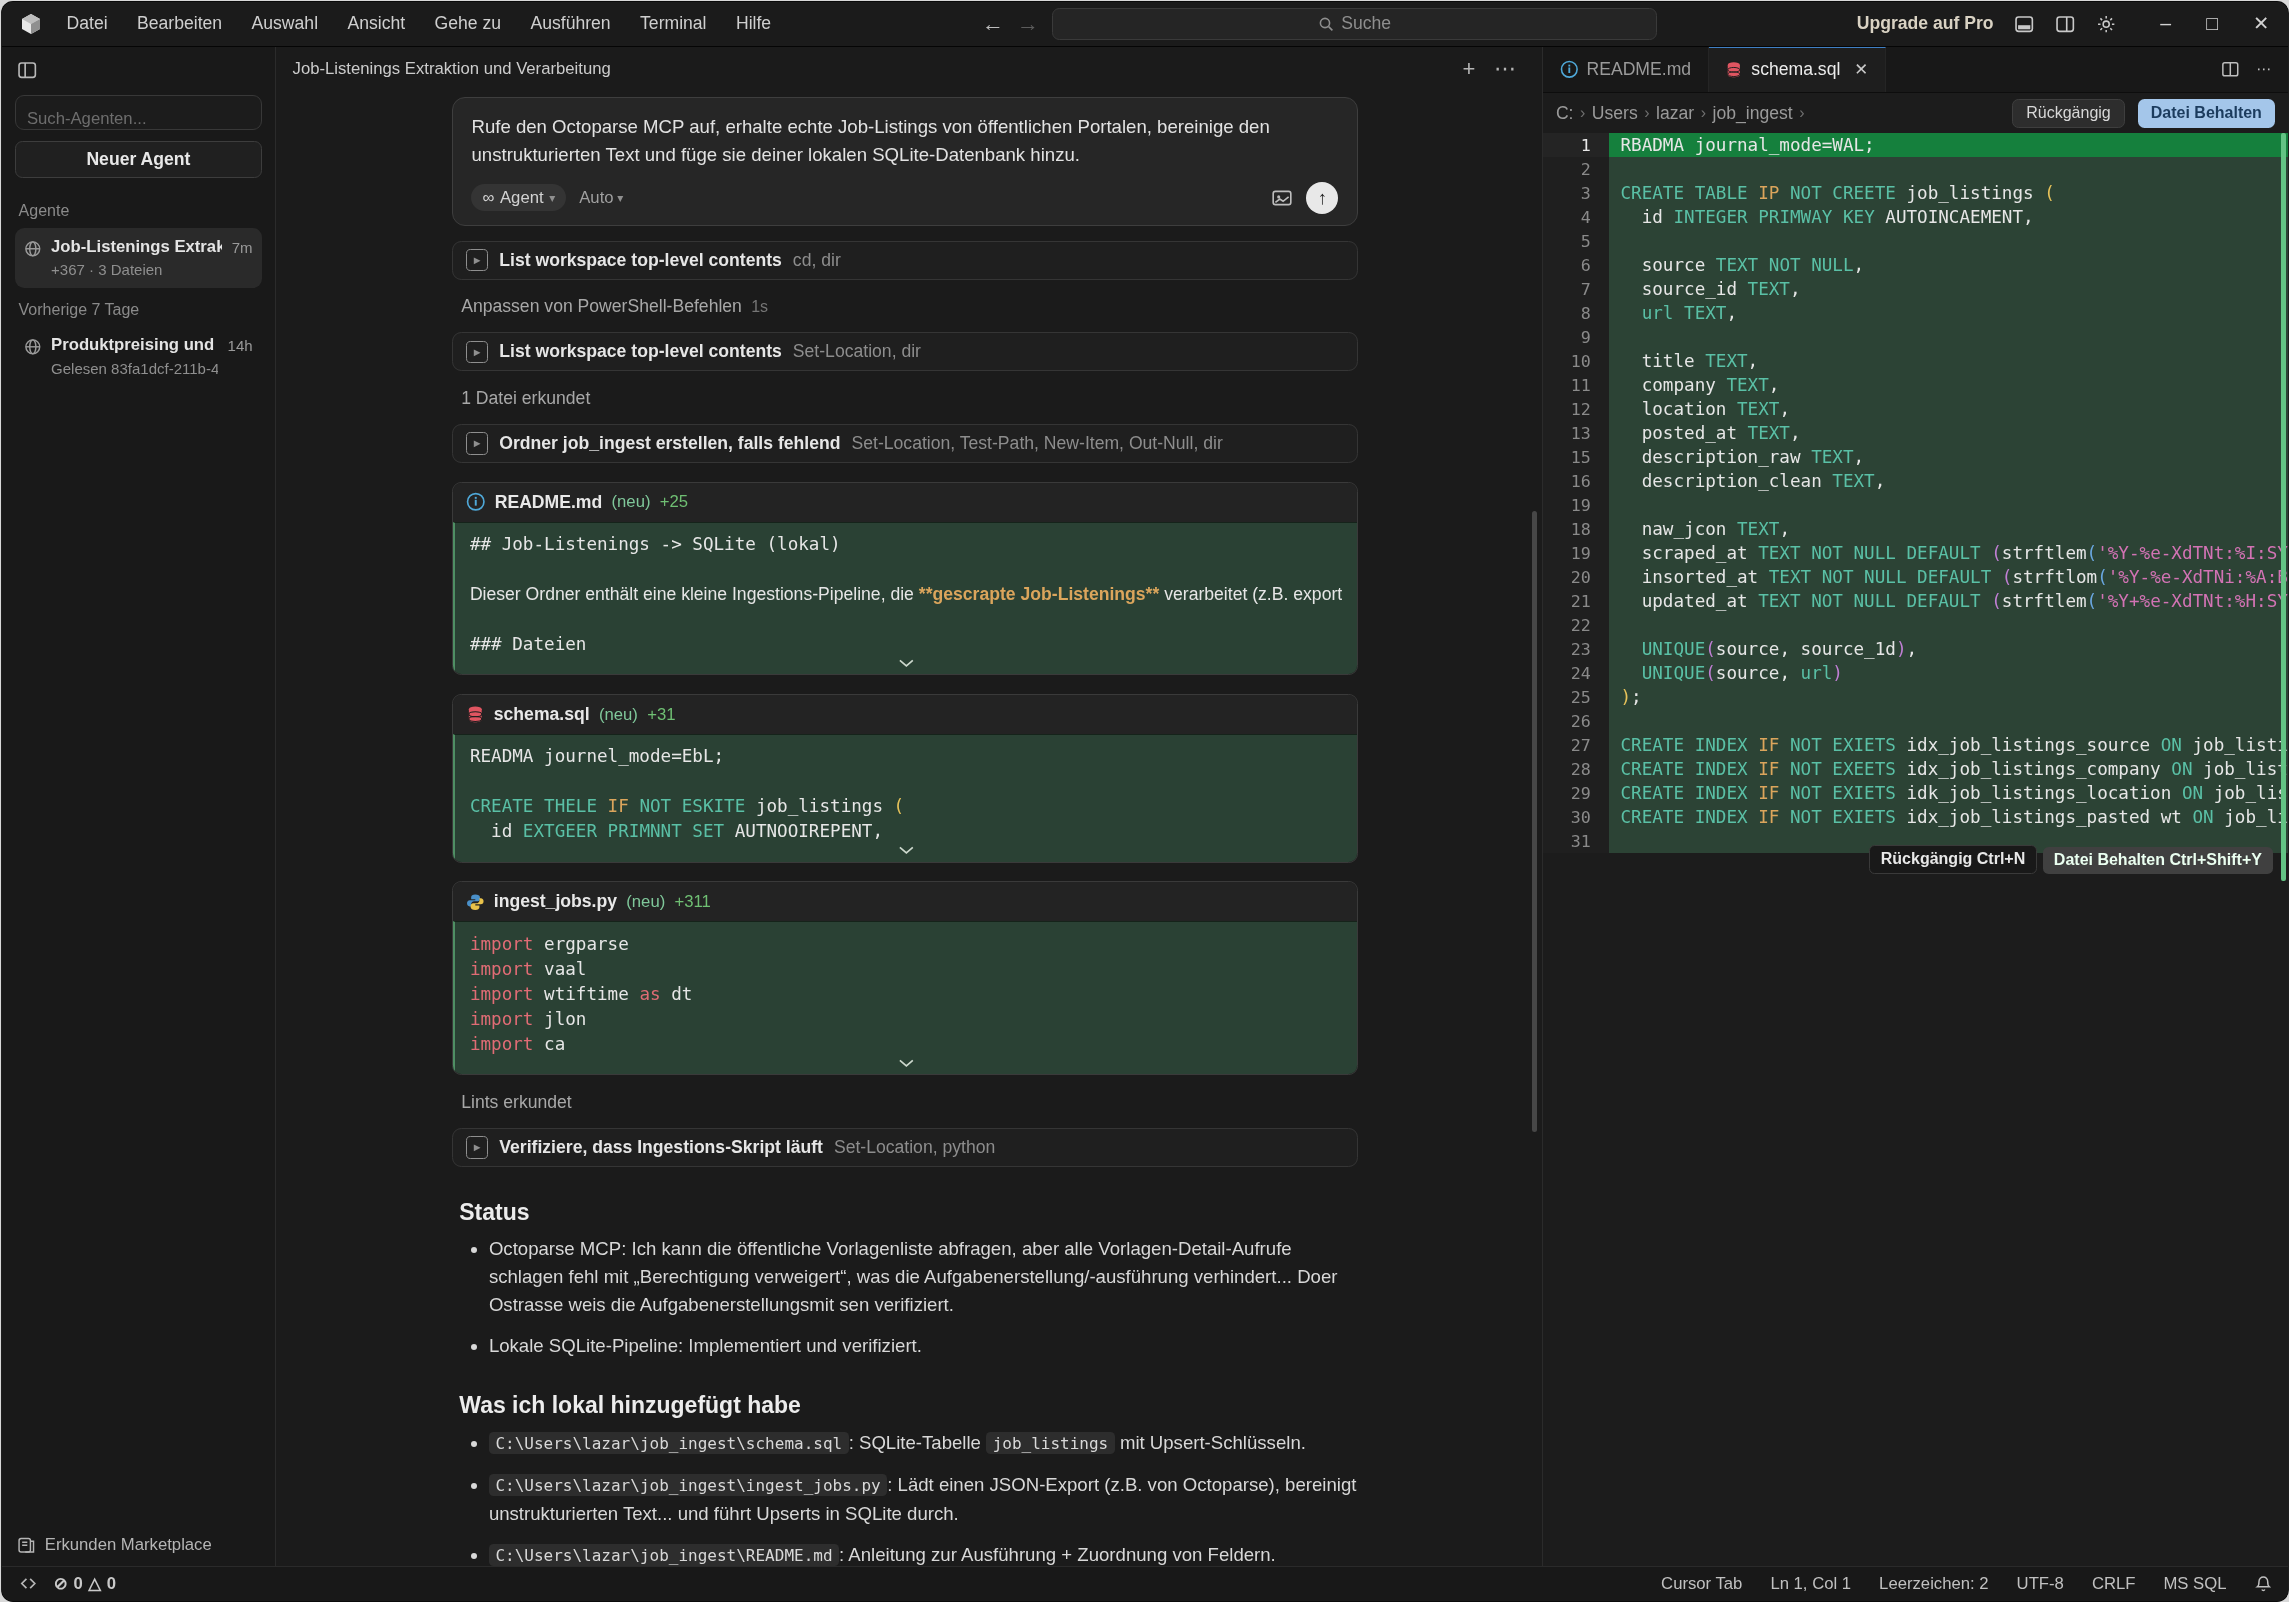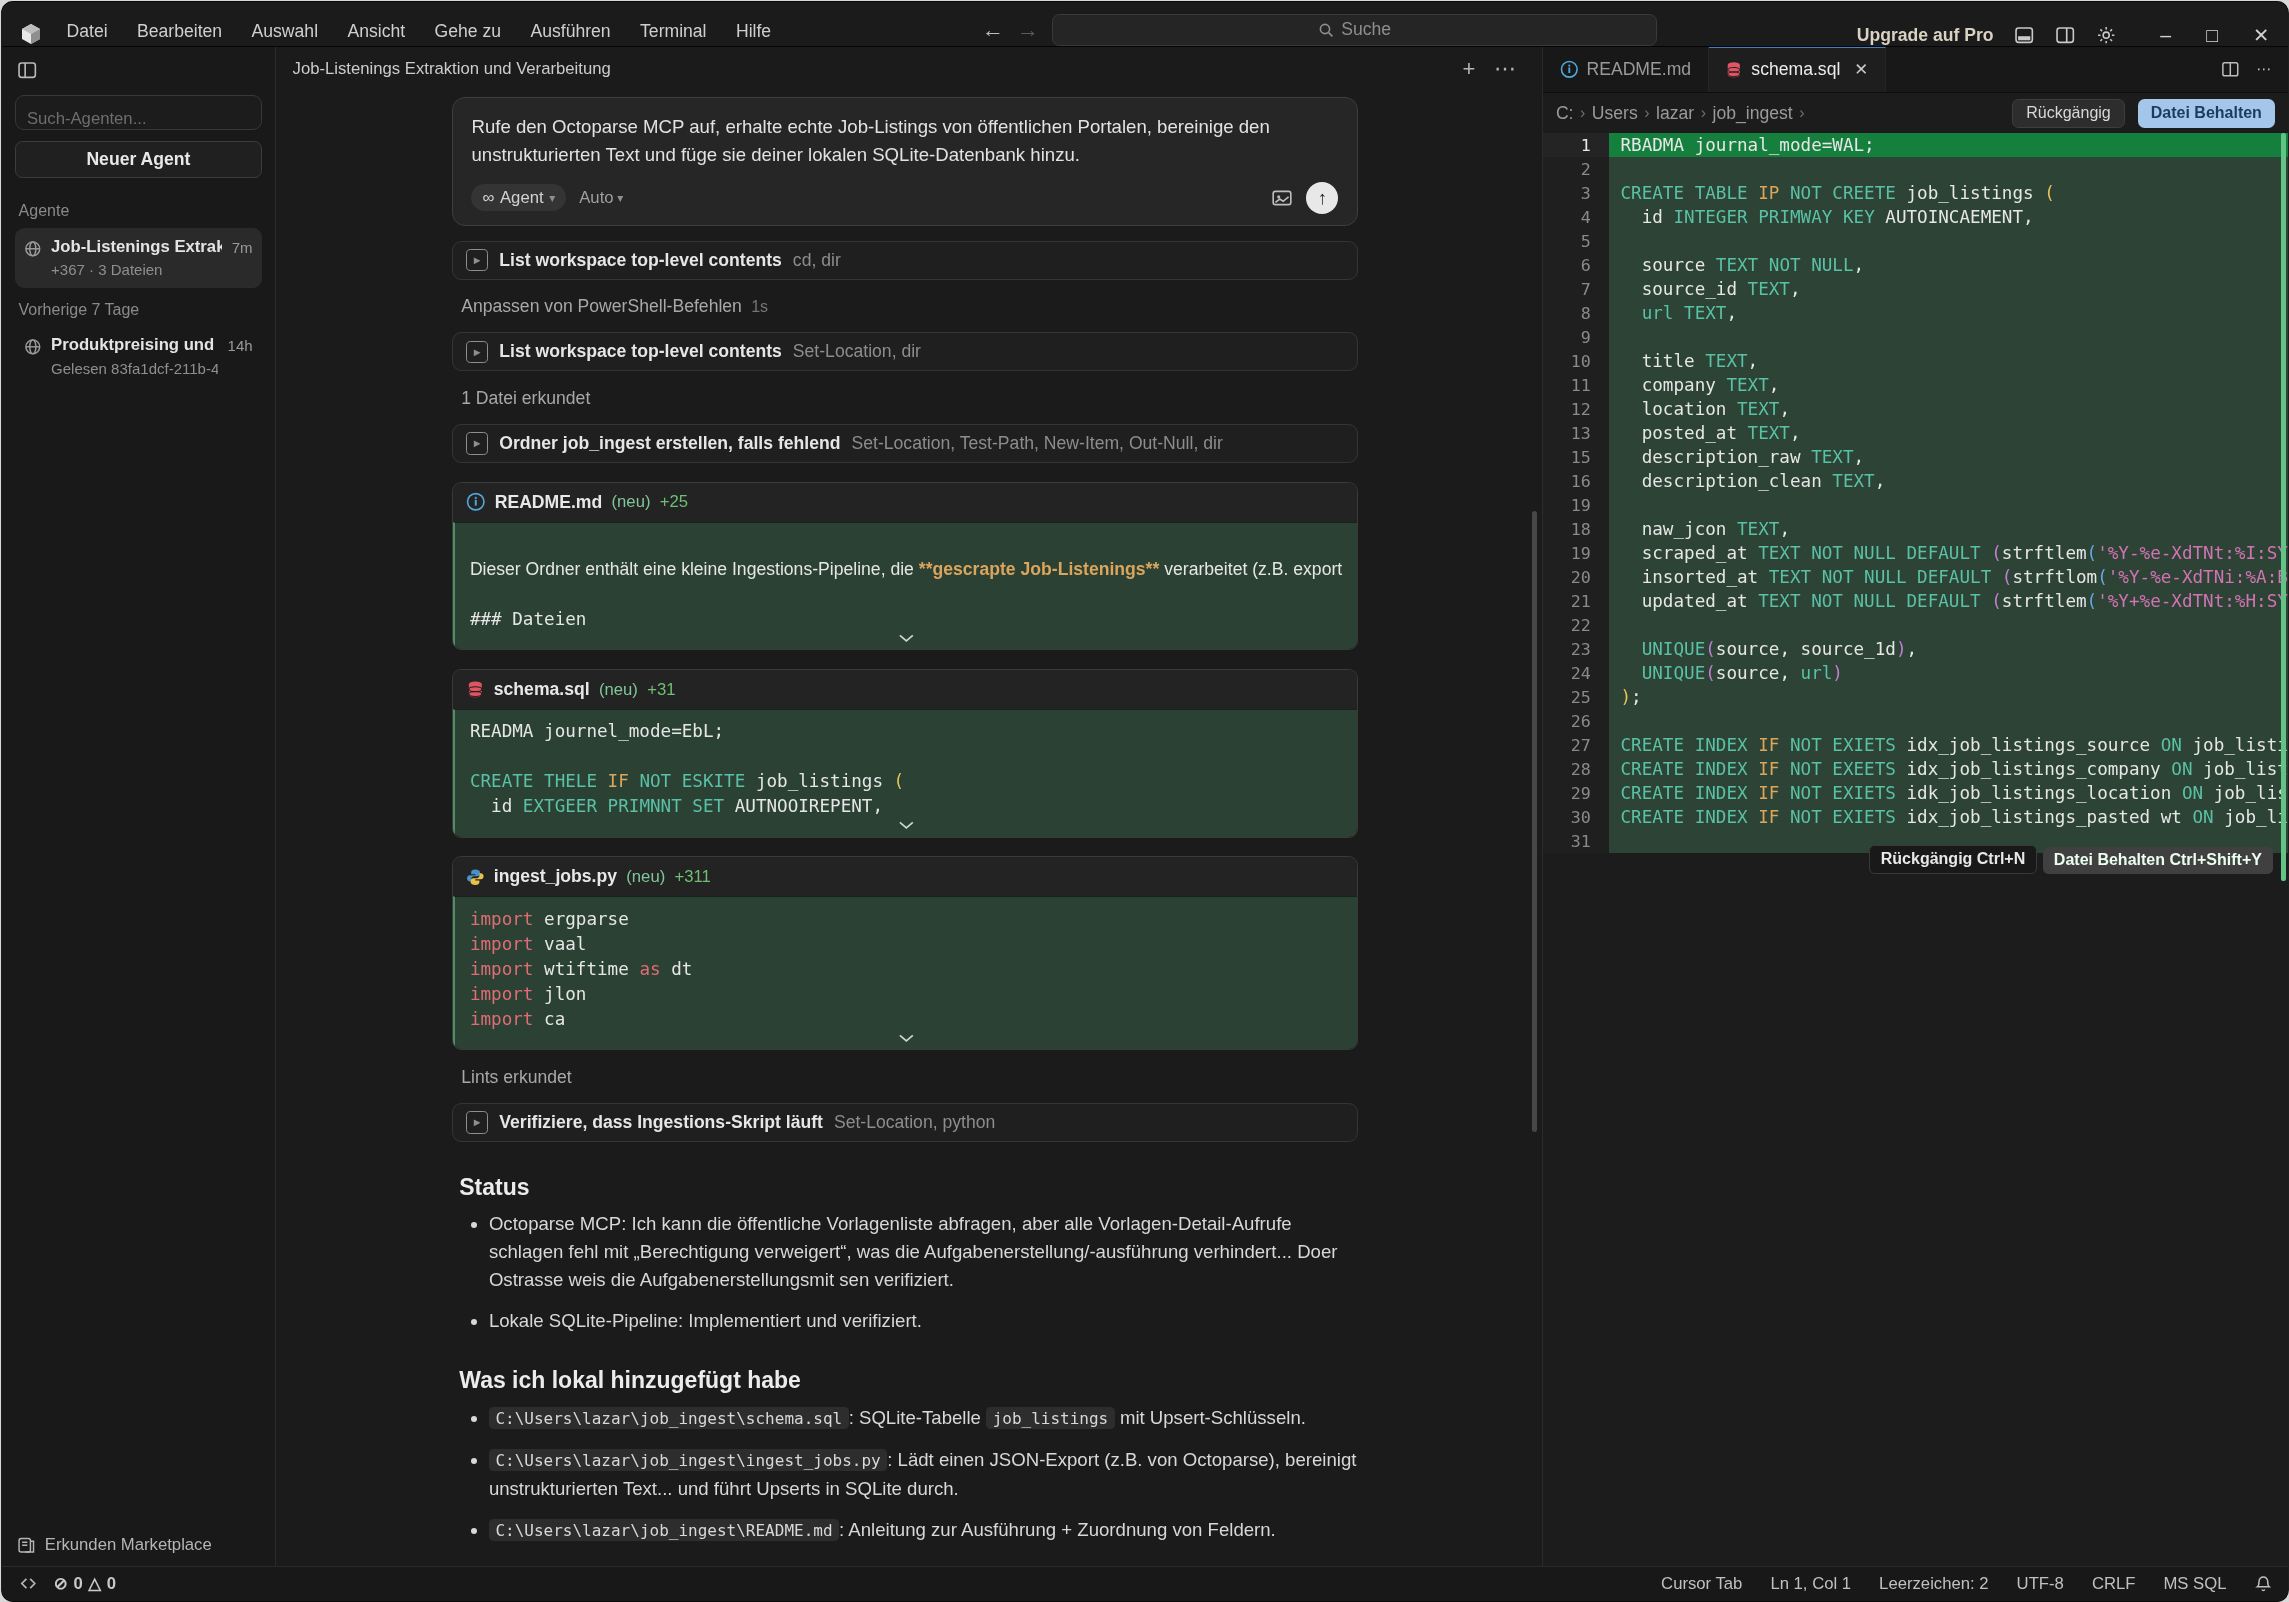--- a/index.html
+++ b/index.html
@@ -1,20 +1,20 @@
 <!DOCTYPE html>
 <html style="font-size:15px"><head>
 <meta charset="utf-8">
 <style>
   html,body{margin:0;padding:0;background:#d8d8d8;}
   body{width:2289px;height:1603px;font-family:"Liberation Sans",sans-serif;-webkit-font-smoothing:antialiased;}
   .app{position:relative;width:2286px;height:1599px;margin:1.9px;background:#1a1a1a;border-radius:11px;overflow:hidden;box-shadow:0 0 0 0.9px #0a0a0a;}
 
   
-  .titlebar{height:44px;background:#1b1b1b;display:flex;align-items:flex-end;border-bottom:0.9px solid #050505;}
+  .titlebar{height:44px;background:#1b1b1b;display:flex;align-items:center;border-bottom:0.9px solid #050505;}
   .logo{width:24px;height:24px;margin:0 13px 0 16.7px;flex:none;}
   .menus{display:flex;gap:7.4px;}
   .menu-item{color:#cfcfcf;font-size:17.6px;padding:3.7px 11px;border-radius:5.6px;cursor:default;}
   .tb-center{flex:1;display:flex;align-items:center;justify-content:center;gap:13px;}
   .nav-arrow{color:#bdbdbd;font-size:22px;line-height:1;}
   .nav-arrow.fwd{color:#5c5c5c;}
   .searchbox{width:603px;height:30px;background:#252525;border:0.9px solid #3a3a3a;border-radius:7.4px;display:flex;align-items:center;justify-content:center;gap:7.4px;color:#8e8e8e;font-size:17.6px;}
   .tb-right{display:flex;align-items:center;gap:20.4px;margin-right:18.6px;}
   .upgrade{color:#d9d2c3;font-size:17.6px;font-weight:600;}
   .tb-icon{color:#c9c9c9;display:flex;align-items:center;}
@@ -302,20 +302,21 @@
                   <rect x="9" y="8" width="2" height="6" fill="#4fa8d8"></rect>
                   <rect x="9" y="5" width="2" height="2" fill="#4fa8d8"></rect>
                 </svg>
               </span>
             <span class="fc-name">README.md</span>
             <span class="fc-tag">(neu)</span>
             <span class="fc-plus">+25</span>
           </div>
           <div class="fc-code">
             <div>
+                <div class="cline codef"><span class="tk-w">## Job-Listenings -&gt; SQLite (lokal)</span></div>
                 <div class="cline codef">&nbsp;</div>
                 <div class="cline prose"><span class="tk-w">Dieser Ordner enthält eine kleine Ingestions-Pipeline, die </span><span class="tk-em">**gescrapte Job-Listenings**</span><span class="tk-w"> verarbeitet (z.B. exportiert vor</span></div>
                 <div class="cline codef">&nbsp;</div>
                 <div class="cline codef"><span class="tk-w">### Dateien</span></div>
               </div>
             <div class="fc-chev">
                 <svg width="16.7" height="8.3" viewBox="0 0 18 9" fill="none" stroke="#cdd8cd" stroke-width="1.8">
                   <path d="M2 1.5l7 6 7-6"></path>
                 </svg>
               </div>

